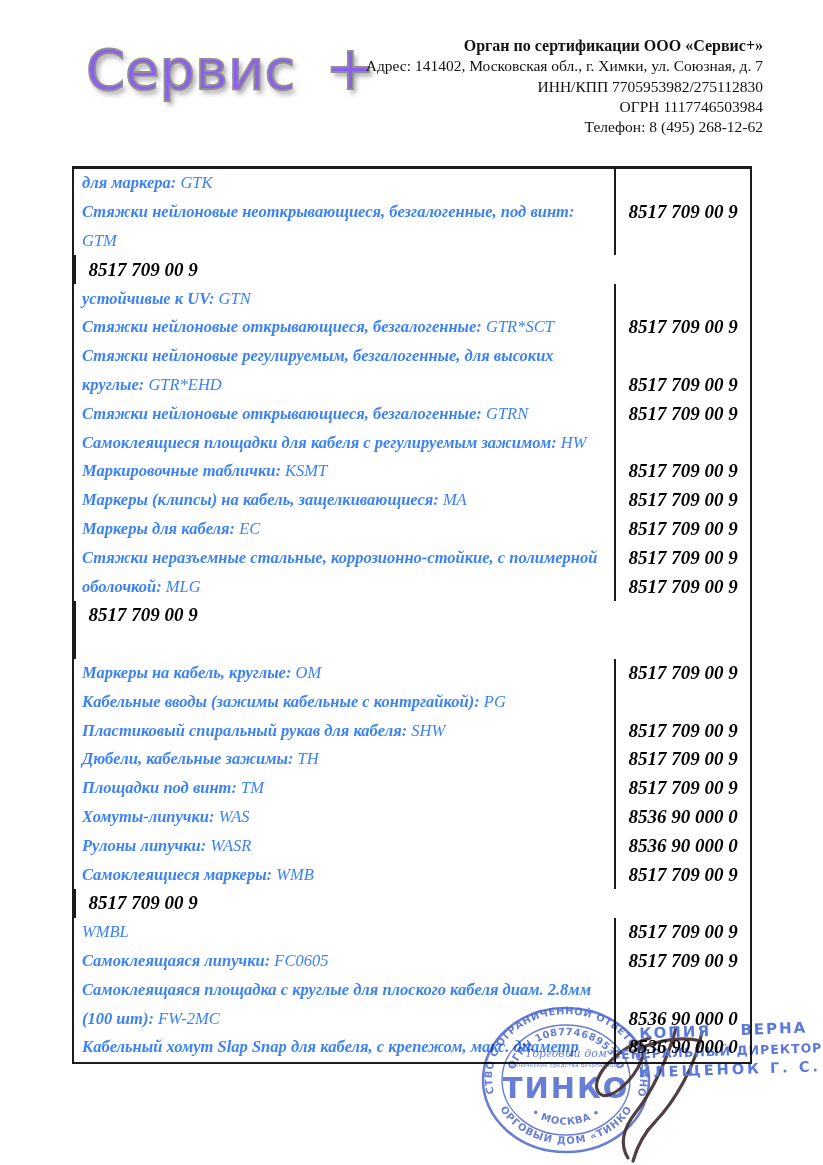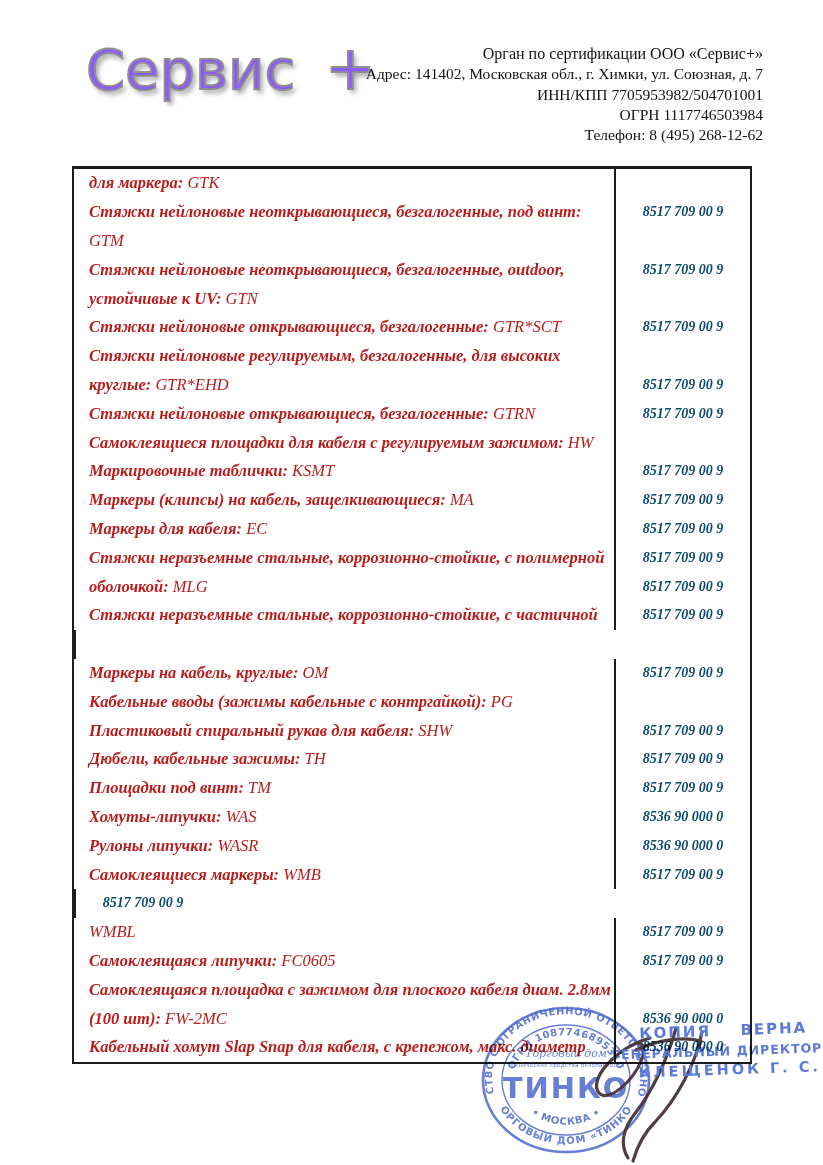--- a/index.html
+++ b/index.html
@@ -9,33 +9,33 @@
 
   
   .logo{position:absolute;left:86px;top:38px;white-space:nowrap;
         font-family:"DejaVu Sans", sans-serif;font-weight:400;font-size:56px;line-height:1;
         color:#8b5cf6;-webkit-text-stroke:1.8px #8f8f8f;
         text-shadow:3px 4px 5px rgba(70,70,70,0.5);}
   .logo .plus{margin-left:30px;font-size:60px;}
 
   .org-info{position:absolute;right:60px;top:36px;text-align:right;color:#111;
             font-size:15.5px;line-height:20.3px;white-space:nowrap;}
-  .org-info .org-line{font-weight:normal;font-size:16px;margin-top:8px;}
+  .org-info .org-line{font-weight:bold;font-size:16px;}
 
   
   .doc-table{position:absolute;left:72px;top:166px;width:676px;
              border:2px solid #1c1c1c;border-top-width:3px;background:transparent;}
   .row{display:flex;height:28.8px;align-items:center;}
   .cell{white-space:nowrap;overflow:visible;}
-  .cell.desc{flex:1;padding-left:15px;font-style:italic;font-size:16.5px;color:#b91c1c;}
+  .cell.desc{flex:1;padding-left:8px;font-style:italic;font-size:16.5px;color:#3b82f6;}
   .cell.desc .d{font-weight:bold;}
   .cell.desc .i{font-weight:normal;}
   .cell.hs{width:134px;align-self:stretch;border-left:2px solid #1c1c1c;
            display:flex;align-items:center;justify-content:center;
-           font-style:italic;font-weight:bold;font-size:14px;color:#0c4a6e;}
+           font-style:italic;font-weight:bold;font-size:19px;color:#000000;}
 
   
   .stamps{position:absolute;inset:0;mix-blend-mode:multiply;pointer-events:none;}
   .copy-block{position:absolute;left:612px;top:1022px;width:196px;color:#5b78dc;
               font-family:"DejaVu Sans", sans-serif;transform:rotate(-2deg);}
   .copy-line1{display:flex;justify-content:space-between;padding-left:28px;
               font-weight:700;font-size:15px;letter-spacing:2px;}
   .copy-line2{margin-top:4px;font-weight:700;font-size:12.5px;letter-spacing:1px;white-space:nowrap;}
   .copy-line3{margin-top:3px;margin-left:26px;font-weight:700;font-size:14.5px;letter-spacing:3px;white-space:nowrap;}
 
@@ -49,21 +49,21 @@
 </head>
 <body>
 
 <div class="page">
 
   <div class="logo"><span>Сервис</span><span class="plus">+</span></div>
 
   <div class="org-info">
     <div class="org-line">Орган по сертификации ООО «Сервис+»</div>
     <div>Адрес: 141402, Московская обл., г. Химки, ул. Союзная, д. 7</div>
-    <div>ИНН/КПП 7705953982/504701001</div>
+    <div>ИНН/КПП 7705953982/275112830</div>
     <div>ОГРН 1117746503984</div>
     <div>Телефон: 8 (495) 268-12-62</div>
   </div>
 
   <div class="doc-table" id="doc-table">
     <div class="row">
       <div class="cell desc">
         <span class="d">для маркера:</span>
         <span class="i">GTK</span>
       </div>
@@ -80,24 +80,20 @@
 
     <div class="row">
       <div class="cell desc">
         <span class="d"></span>
         <span class="i">GTM</span>
       </div>
       <div class="cell hs"></div>
     </div>
 
     <div class="row">
-      <div class="cell desc">
-        <span class="d">Стяжки нейлоновые неоткрывающиеся, безгалогенные, outdoor,</span>
-        <span class="i"></span>
-      </div>
       <div class="cell hs">8517 709 00 9</div>
     </div>
 
     <div class="row">
       <div class="cell desc">
         <span class="d">устойчивые к UV:</span>
         <span class="i">GTN</span>
       </div>
       <div class="cell hs"></div>
     </div>
@@ -176,24 +172,20 @@
 
     <div class="row">
       <div class="cell desc">
         <span class="d">оболочкой:</span>
         <span class="i">MLG</span>
       </div>
       <div class="cell hs">8517 709 00 9</div>
     </div>
 
     <div class="row">
-      <div class="cell desc">
-        <span class="d">Стяжки неразъемные стальные, коррозионно-стойкие, с частичной</span>
-        <span class="i"></span>
-      </div>
       <div class="cell hs">8517 709 00 9</div>
     </div>
 
     <div class="row">
       <div class="cell hs"></div>
     </div>
 
     <div class="row">
       <div class="cell desc">
         <span class="d">Маркеры на кабель, круглые:</span>
@@ -273,21 +265,21 @@
     <div class="row">
       <div class="cell desc">
         <span class="d">Самоклеящаяся липучки:</span>
         <span class="i">FC0605</span>
       </div>
       <div class="cell hs">8517 709 00 9</div>
     </div>
 
     <div class="row">
       <div class="cell desc">
-        <span class="d">Самоклеящаяся площадка с зажимом для плоского кабеля диам. 2.8мм</span>
+        <span class="d">Самоклеящаяся площадка с круглые для плоского кабеля диам. 2.8мм</span>
         <span class="i"></span>
       </div>
       <div class="cell hs"></div>
     </div>
 
     <div class="row">
       <div class="cell desc">
         <span class="d">(100 шт):</span>
         <span class="i">FW-2MC</span>
       </div>

